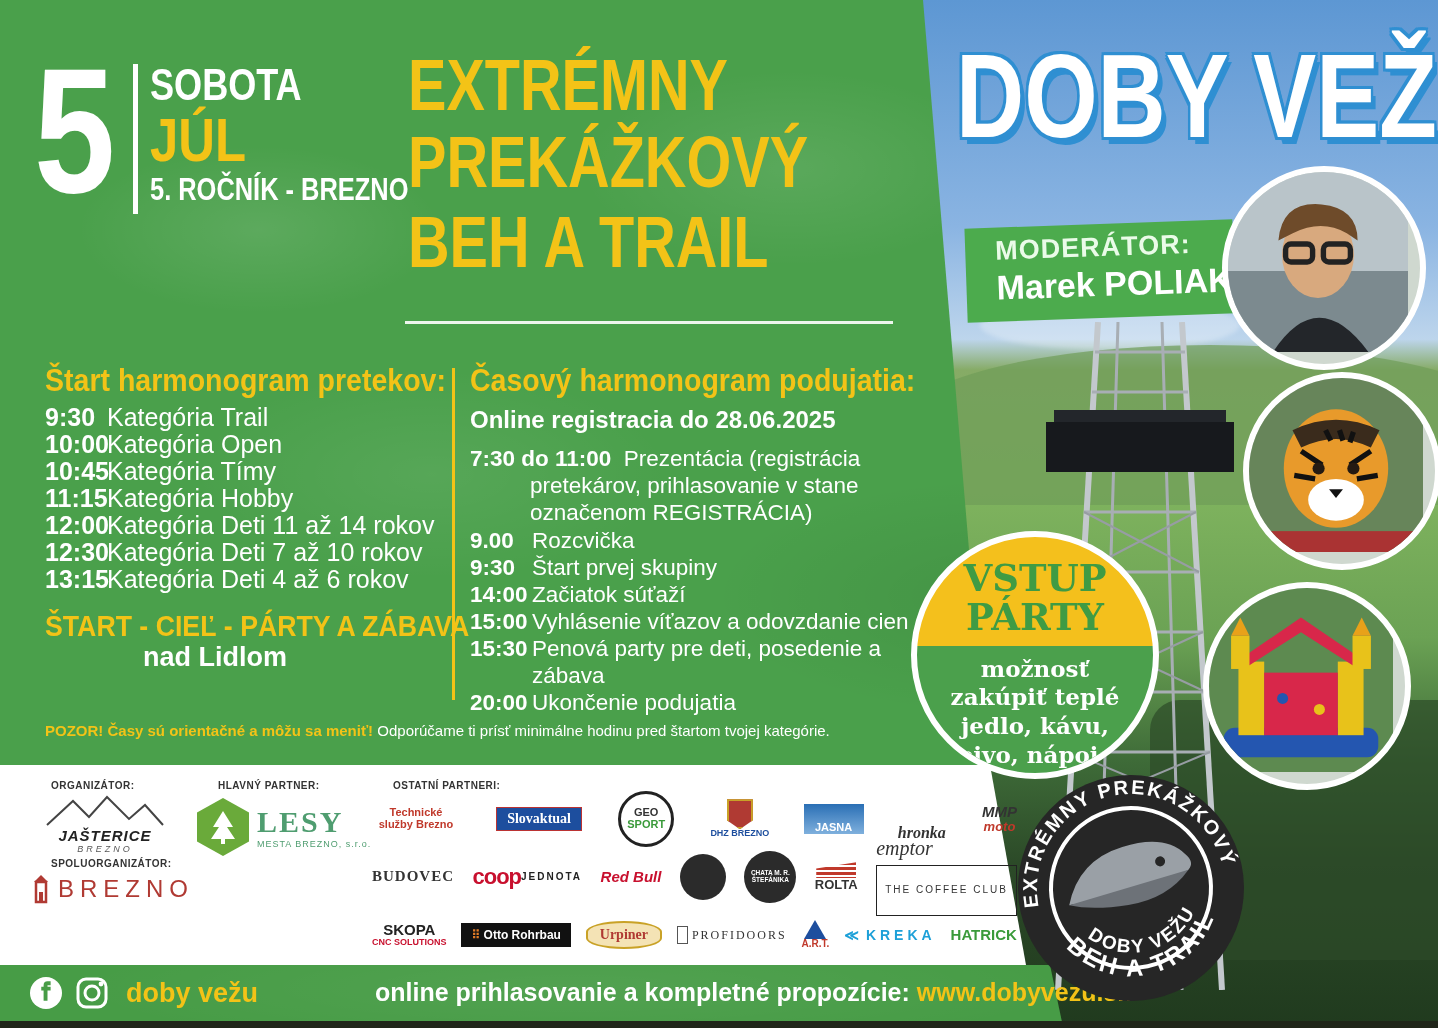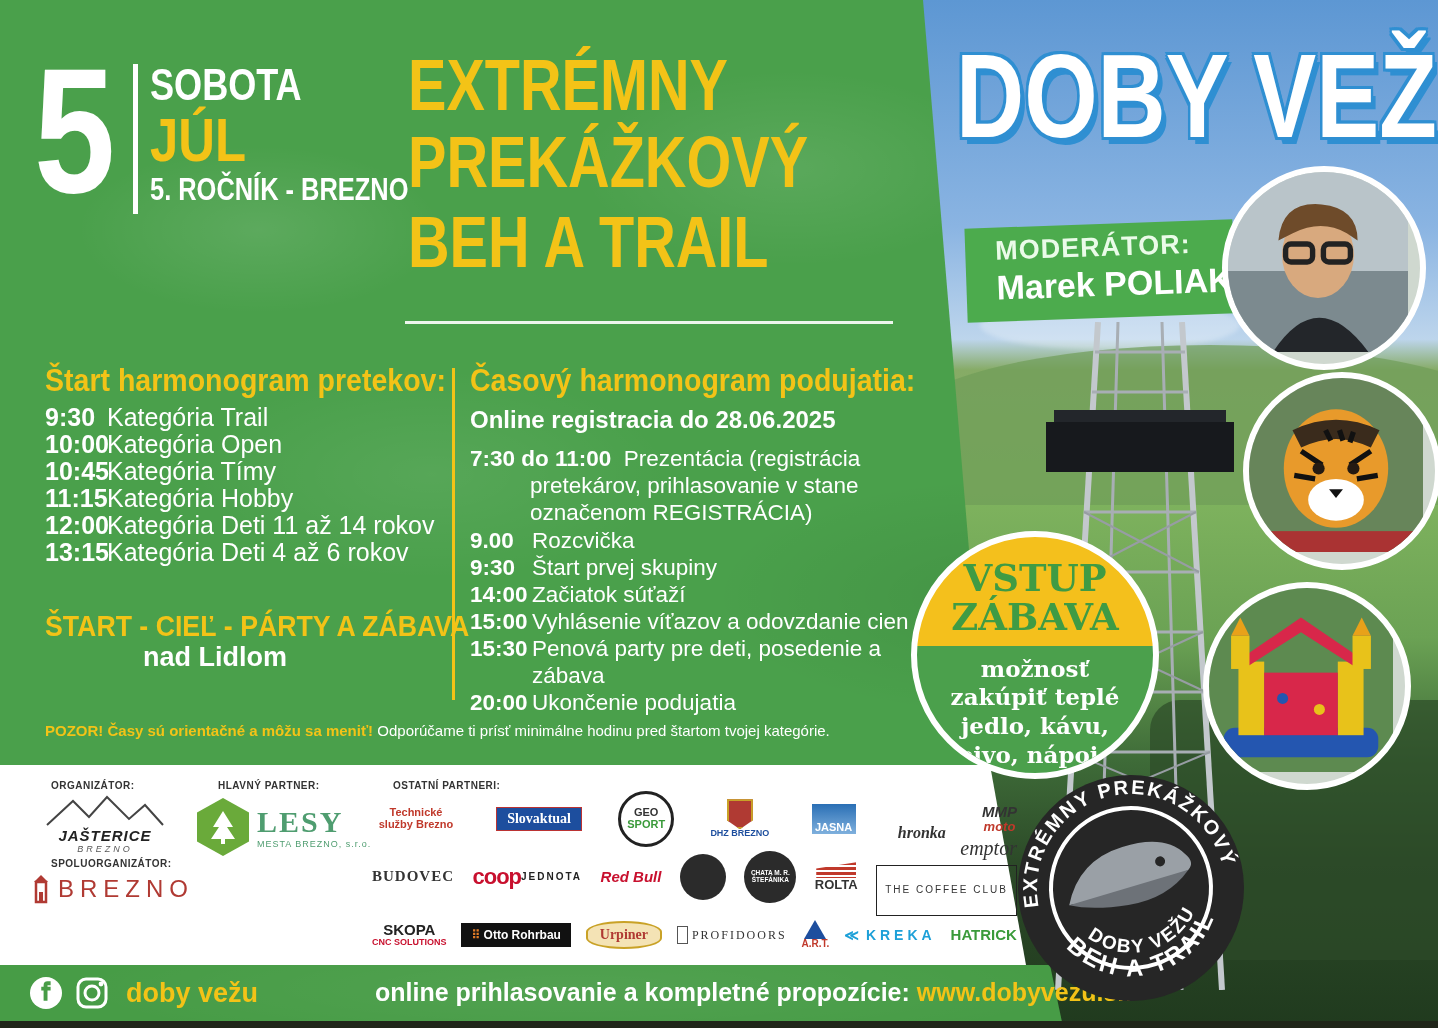--- a/index.html
+++ b/index.html
@@ -121,21 +121,21 @@
   .chip-ts{color:#c0392b;font-size:11px;width:88px;}
   .chip-slovaktual{background:#1d4e9e;color:#fff;font-size:14px;padding:4px 10px;
     border:1px solid #b33;font-family:"Liberation Serif",serif;}
   .chip-geo{width:50px;height:50px;border-radius:50%;border:3px solid #222;
     flex-direction:column;font-size:11px;}
   .chip-geo .g2{color:#3a9a3a;}
   .chip-dhz{flex-direction:column;font-size:9px;color:#1d4e9e;}
   .shield{width:22px;height:26px;background:#b03a33;border:2px solid #c9a227;
     clip-path:polygon(0 0,100% 0,100% 70%,50% 100%,0 70%);}
   .chip-jasna{flex-direction:column;width:56px;}
-  .jasna-sq{width:44px;height:30px;background:linear-gradient(#2a6fb5,#7fb0dd);
+  .jasna-sq{width:60px;height:30px;background:linear-gradient(#2a6fb5,#7fb0dd);
     color:#fff;font-size:11px;display:flex;align-items:flex-end;justify-content:center;}
   .chip-hronka{font-family:"Liberation Serif",serif;font-style:italic;font-size:16px;margin-top:28px;}
   .chip-mmp{flex-direction:column;font-size:15px;font-style:italic;}
   .chip-mmp .m2{color:#c0392b;font-size:13px;}
   .chip-budovec{font-family:"Liberation Serif",serif;font-size:15px;letter-spacing:1px;}
   .chip-coop{flex-direction:row;color:#c8102e;}
   .chip-coop .c1{font-size:22px;letter-spacing:-1px;}
   .chip-coop .c2{font-size:10px;color:#222;letter-spacing:2px;}
   .chip-redbull{color:#c8102e;font-size:15px;font-style:italic;}
   .dark-badge{width:46px;height:46px;border-radius:50%;background:#2b2b2b;}
@@ -301,20 +301,24 @@
     </div>
   <div class="srow">
       <span class="stime">11:15</span>
       <span>Kategória Hobby</span>
     </div>
   <div class="srow">
       <span class="stime">12:00</span>
       <span>Kategória Deti 11 až 14 rokov</span>
     </div>
   <div class="srow">
+      <span class="stime">12:30</span>
+      <span>Kategória Deti 7 až 10 rokov</span>
+    </div>
+  <div class="srow">
       <span class="stime">13:15</span>
       <span>Kategória Deti  4 až 6 rokov</span>
     </div>
 </div>
 <div id="left-footer1" class="abs">ŠTART - CIEĽ - PÁRTY A ZÁBAVA</div>
 <div id="left-footer2" class="abs">nad Lidlom</div>
 
 <div id="right-heading" class="abs col-heading">Časový harmonogram podujatia:</div>
 <div id="right-reg" class="abs">Online registracia do 28.06.2025</div>
 <div id="right-items" class="abs">
@@ -343,21 +347,21 @@
       <span>Penová party pre deti, posedenie a zábava</span>
     </div>
   <div class="srow">
       <span class="stime">20:00</span>
       <span>Ukončenie podujatia</span>
     </div>
 </div>
 
 <div id="entry-circle" class="abs">
   <div id="entry-line1">VSTUP</div>
-  <div id="entry-line2">ZÁBAVA</div>
+  <div id="entry-line2">PÁRTY</div>
   <div id="entry-note">možnosť zakúpiť teplé jedlo, kávu, pivo, nápoje</div>
 </div>
 
 <div id="notice" class="abs">
   <span class="hl">POZOR! Časy sú orientačné a môžu sa meniť!</span><span class="rest"> Odporúčame ti prísť minimálne hodinu pred štartom tvojej kategórie.</span>
 </div>
 
 <div id="org-label" class="abs sp-label">ORGANIZÁTOR:</div>
 <div id="org-logo" class="abs">
   <svg class="mnt" width="120" height="34" viewBox="0 0 120 34">
@@ -416,21 +420,21 @@
       <span class="c1">coop</span>
       <span class="c2">JEDNOTA</span>
     </div>
     <div class="chip chip-redbull">Red Bull</div>
     <div class="dark-badge"></div>
     <div class="chip chip-chata">CHATA M. R. ŠTEFÁNIKA</div>
     <div class="chip chip-rolta">
       <span class="rolta-mark"></span>
       <span>ROLTA</span>
     </div>
-    <div style="display:flex;flex-direction:column;gap:6px;align-items:flex-end;">
+    <div style="display:flex;flex-direction:column;gap:6px;align-items:flex-start;">
       <div class="chip chip-emptor">emptor</div>
       <div class="chip chip-coffee">THE COFFEE CLUB</div>
     </div>
   </div>
   <div class="prow">
     <div class="chip chip-skopa">
       <span>SKOPA</span>
       <span class="s2">CNC SOLUTIONS</span>
     </div>
     <div class="chip chip-otto">

